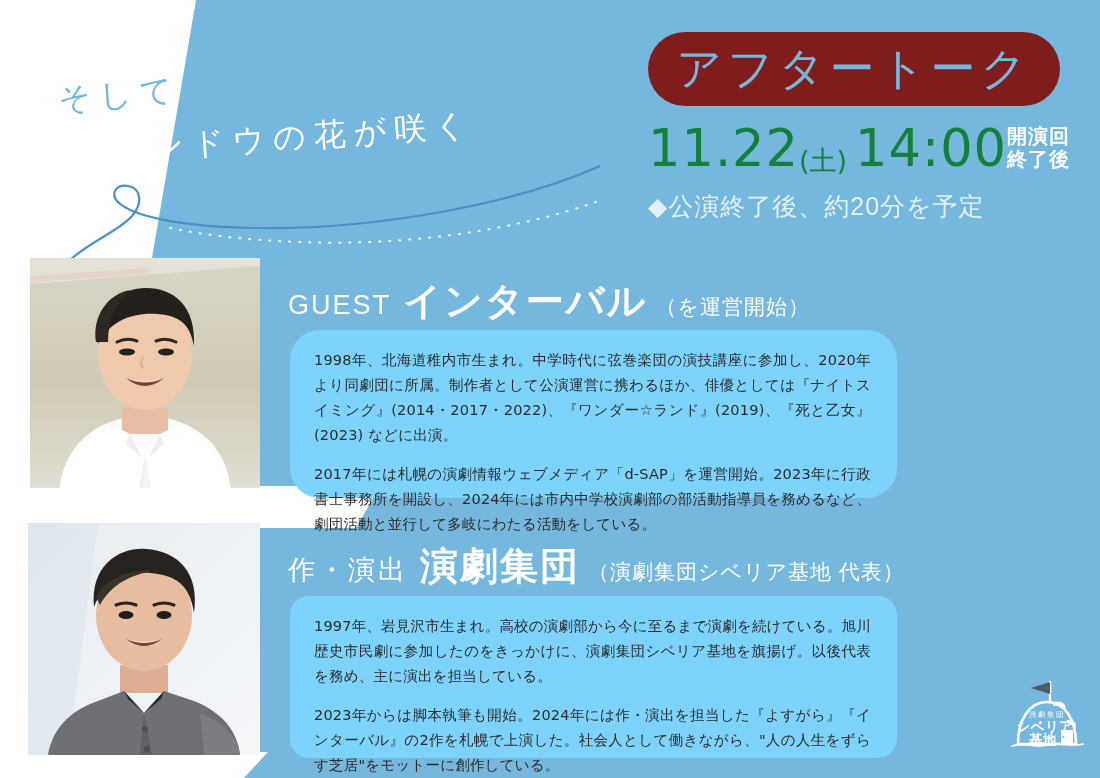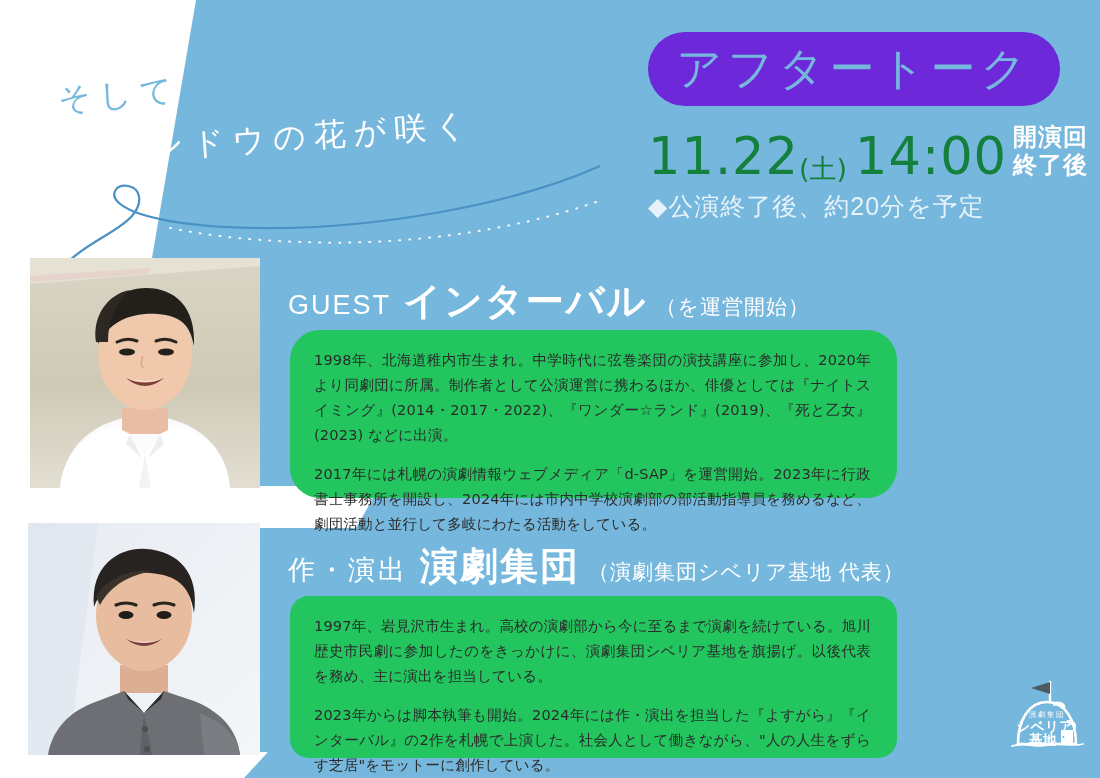--- a/index.html
+++ b/index.html
@@ -108,21 +108,21 @@
     position: absolute;
     left: 0; top: 100px;
     width: 560px; height: 130px;
   }
 
   
   .badge {
     position: absolute;
     left: 648px; top: 32px;
     width: 412px; height: 74px;
-    background: #6d28d9;
+    background: #7f1d1d;
     border-radius: 37px;
     display: flex;
     align-items: center;
     justify-content: center;
   }
   .badge-text {
     color: #76b8dd;
     font-size: 45px;
     letter-spacing: 5px;
     font-weight: 400;
@@ -146,23 +146,23 @@
     letter-spacing: 1px;
     line-height: 1;
     font-family: "DejaVu Sans", sans-serif;
     white-space: nowrap;
   }
   .date-dow {
     font-size: 27px;
     letter-spacing: 0;
   }
   .date-note {
-    margin-left: 6px;
+    margin-left: 0;
     color: #ffffff;
-    font-size: 24px;
+    font-size: 20px;
     font-weight: bold;
     line-height: 1.18;
     padding-bottom: 2px;
     white-space: nowrap;
     letter-spacing: 1px;
   }
   .sub-note {
     position: absolute;
     left: 648px; top: 190px;
     color: rgba(255,255,255,0.82);
@@ -206,21 +206,21 @@
   }
   .person-affil {
     font-size: 21px;
     letter-spacing: 1px;
     margin-left: 8px;
     font-weight: 400;
   }
 
   .bio-card {
     position: absolute;
-    background: #22c55e;
+    background: #7dd3fc;
     border-radius: 30px;
     box-sizing: border-box;
     padding: 18px 26px 16px 24px;
   }
   .bio-1 { left: 290px; top: 330px; width: 607px; height: 168px; }
   .bio-2 { left: 290px; top: 596px; width: 607px; height: 162px; border-radius: 19px; }
   .bio-p {
     margin: 0;
     color: #2b2b2b;
     font-size: 14.5px;

